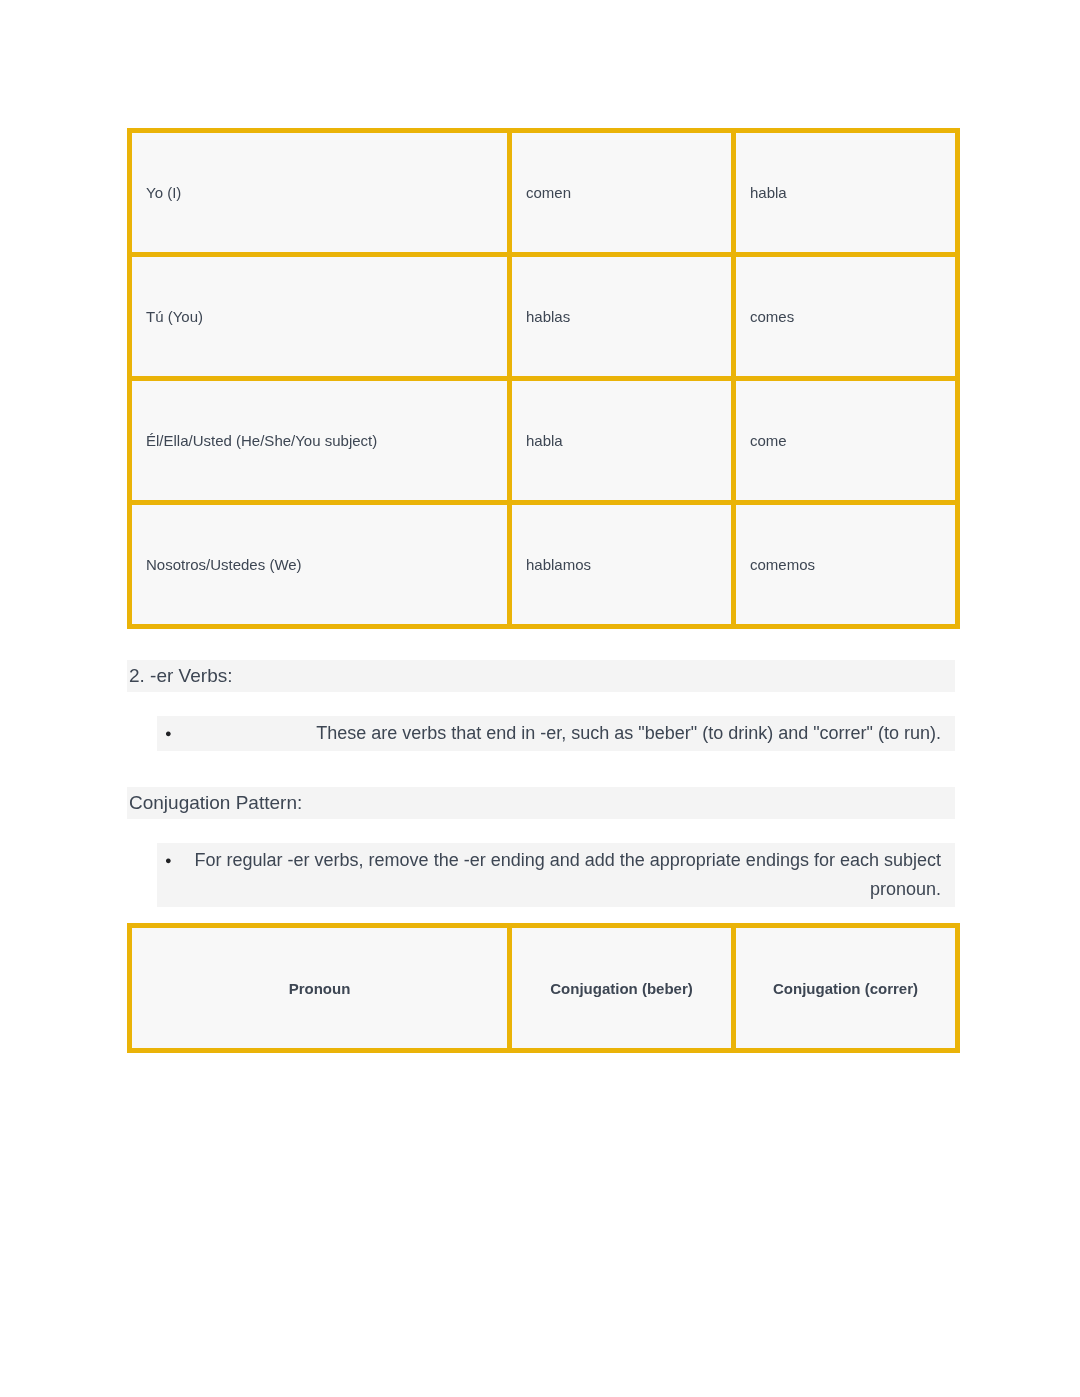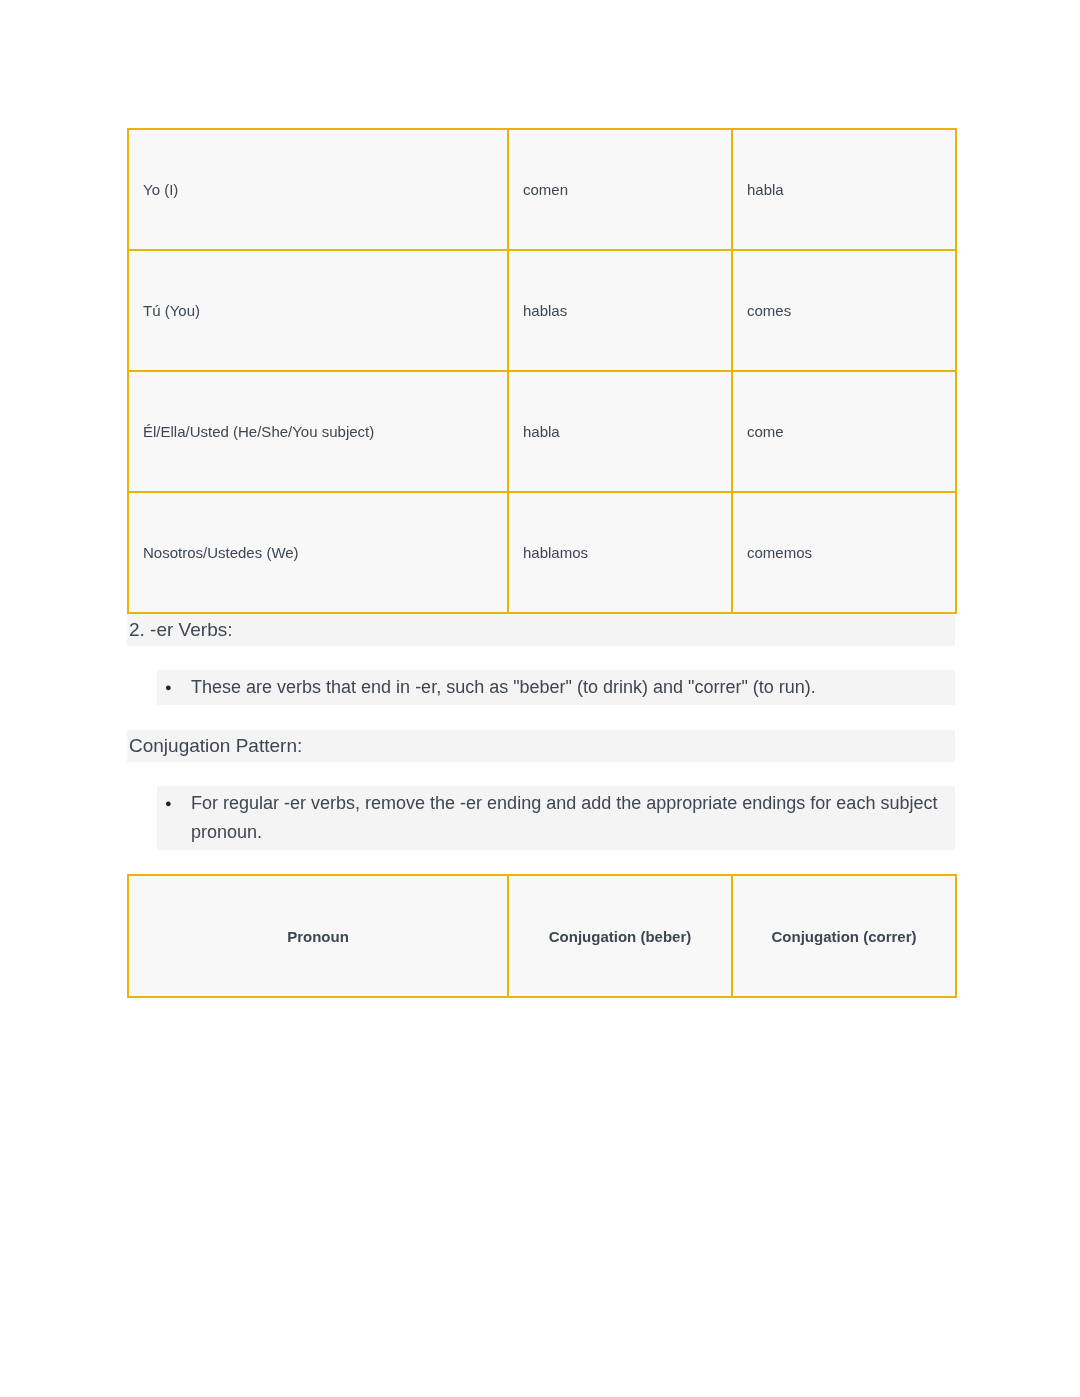--- a/index.html
+++ b/index.html
@@ -23,40 +23,41 @@
   }
   table {
     border-collapse: collapse;
     table-layout: fixed;
     width: 828px;
   }
   col.c0 { width: 380px; }
   col.c1 { width: 224px; }
   col.c2 { width: 224px; }
   td, th {
-    border: 2px solid #eab308;
+    border: 5px solid #eab308;
     background: #f8f8f8;
     font-size: 15px;
     padding: 10px 14px;
     vertical-align: middle;
     overflow: hidden;
   }
   .t1 td { height: 99px; }
   .t2 th {
     height: 100px;
     text-align: center;
     font-weight: bold;
     font-size: 15px;
     color: #3d4653;
   }
   .heading {
     background: #f4f4f4;
     font-size: 19px;
     line-height: 28px;
     padding: 2px 4px 2px 2px;
+    margin-top: 31px;
     width: 822px;
   }
   .bullet-row {
     display: flex;
     align-items: flex-start;
     background: #f4f4f4;
     margin-top: 24px;
     margin-left: 30px;
     width: 790px;
     padding: 3px 0 3px 8px;
@@ -65,22 +66,23 @@
   }
   .dot {
     flex: 0 0 26px;
     font-size: 11px;
     line-height: 29px;
     color: #202124;
   }
   .btext {
     flex: 1 1 auto;
     padding-right: 14px;
+    text-align: right;
   }
-  .t2 { margin-top: 24px; }
+  .t2 { margin-top: 16px; }
 </style>
 </head>
 <body>
 
 <div class="doc">
 
   <table class="t1">
     <colgroup>
         <col class="c0">
         <col class="c1">
@@ -110,21 +112,21 @@
     </tbody>
   </table>
 
   <div class="heading">2. -er Verbs:</div>
 
   <div class="bullet-row">
     <span class="dot">●</span>
     <span class="btext">These are verbs that end in -er, such as "beber" (to drink) and "correr" (to run).</span>
   </div>
 
-  <div class="heading" style="margin-top: 25px;">Conjugation Pattern:</div>
+  <div class="heading" style="margin-top: 36px;">Conjugation Pattern:</div>
 
   <div class="bullet-row">
     <span class="dot">●</span>
     <span class="btext">For regular -er verbs, remove the -er ending and add the appropriate endings for each subject pronoun.</span>
   </div>
 
   <table class="t2">
     <colgroup>
         <col class="c0">
         <col class="c1">

